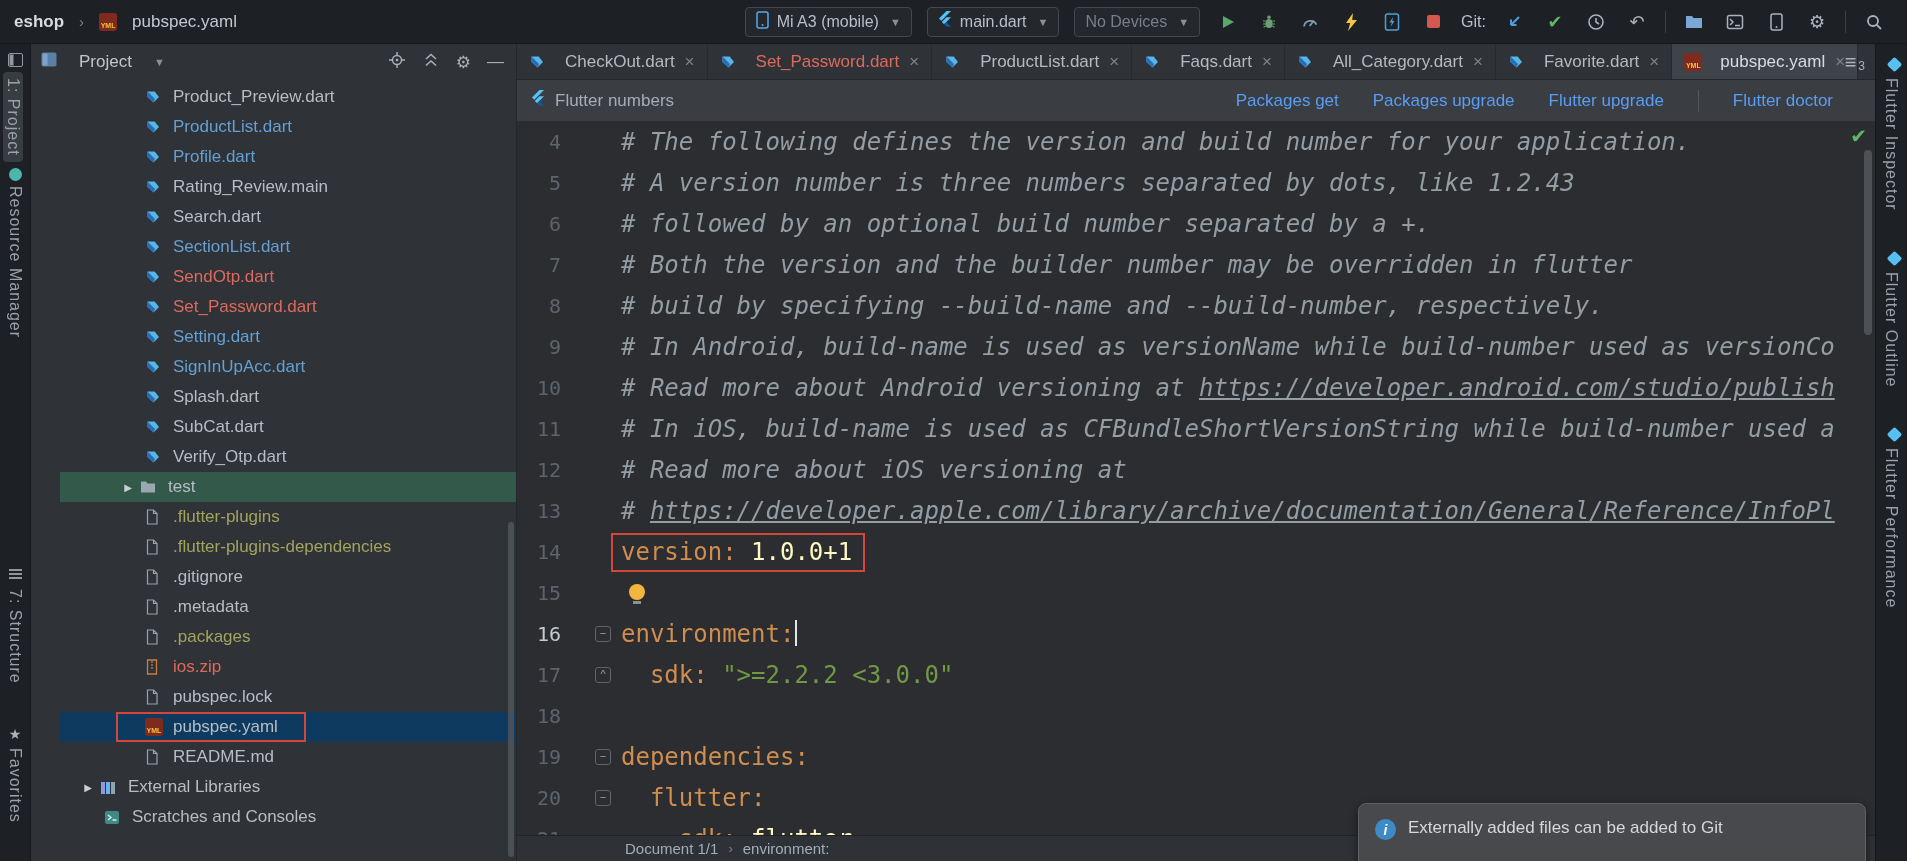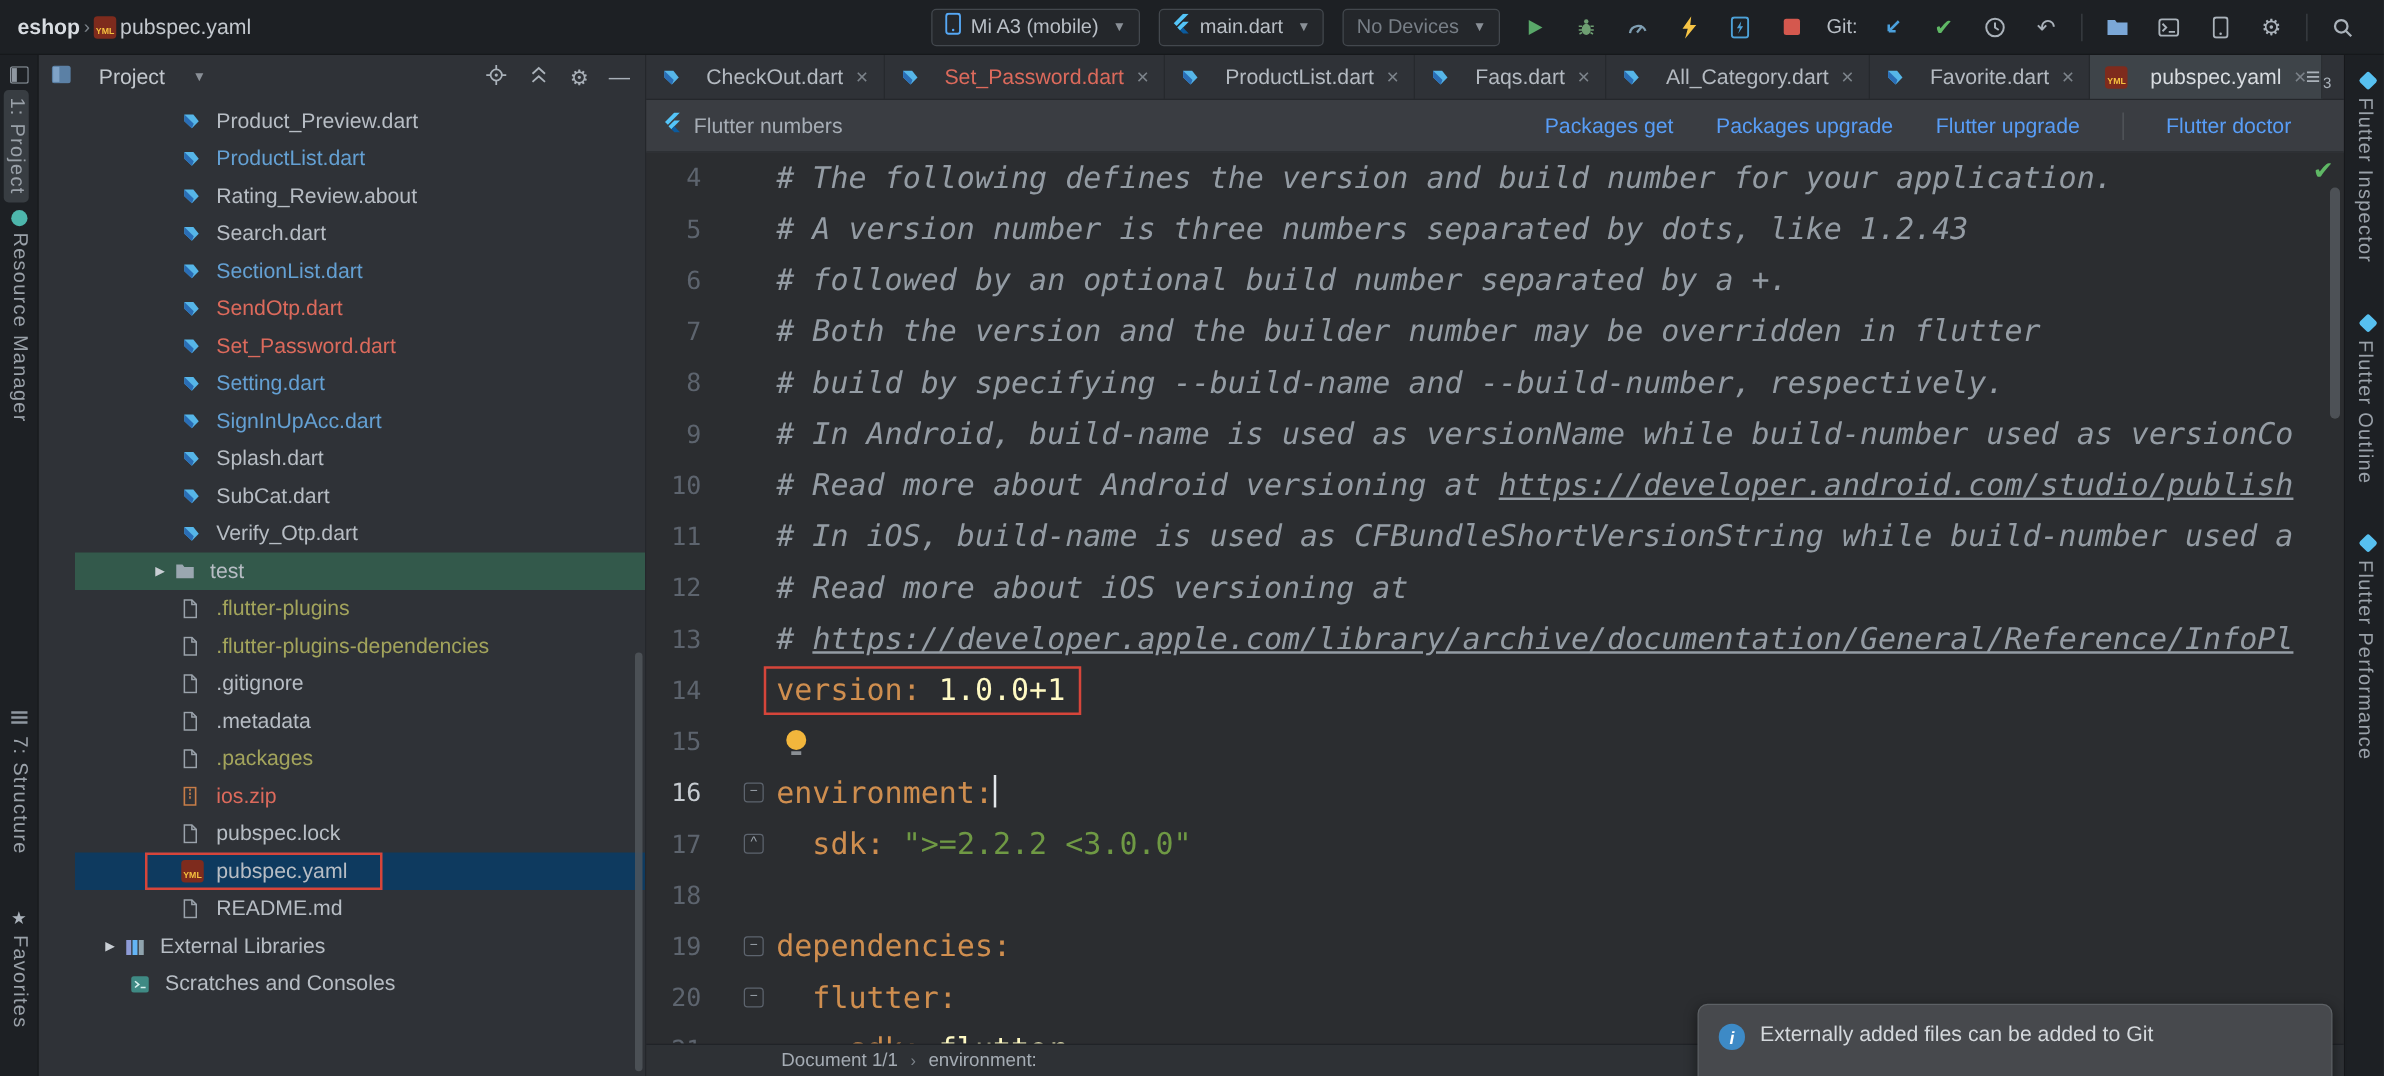--- a/index.html
+++ b/index.html
@@ -3,21 +3,21 @@
 <meta charset="utf-8">
 <style>
   * { box-sizing: border-box; margin: 0; padding: 0; }
   html,body { width:1907px; height:861px; overflow:hidden; background:#2b2d30;
     font-family:"Liberation Sans", sans-serif; color:#b7bdc4; }
   body { position:relative; user-select:none; }
 
   
   #topbar { position:absolute; top:0; left:0; width:1907px; height:44px; background:#1d2024;
     display:flex; align-items:center; padding:0 20px 0 14px; border-bottom:1px solid #16181b; z-index:5;}
-  .tb-left { display:flex; align-items:center; gap:3px; }
+  .tb-left { display:flex; align-items:center; gap:15px; }
   .crumb-proj { color:#d8dce1; font-size:17px; font-weight:bold; }
   .crumb-sep { color:#7c838a; font-size:15px; }
   .crumb-file { color:#c3c8ce; font-size:17px; }
   .tb-right { margin-left:auto; display:flex; align-items:center; gap:15px; }
   .tb-box { display:flex; align-items:center; gap:8px; height:30px; padding:0 10px;
     border:1px solid #43484e; border-radius:4px; background:#24272b; color:#b9bfc6; font-size:16px; white-space:nowrap;}
   .tb-box .carat { color:#8a9097; font-size:11px; margin-left:3px; }
   .nodev { color:#787f87; }
   .tb-icon { width:26px; height:26px; display:flex; align-items:center; justify-content:center; font-size:18px; color:#aab2ba;}
   .tb-sep { width:1px; height:22px; background:#3c4045; }
@@ -292,21 +292,30 @@
         </span>
         <span class="t-lbl lbl-blue">ProductList.dart</span>
       </div>
       <div class="row" style="padding-left: 85px;">
         <span class="t-icon">
           <svg width="16" height="16" viewBox="0 0 16 16">
             <path d="M2.5 2.5h7.2L14 8l-5.5 5.5L2.5 8z" fill="#56b6e8"></path>
             <path d="M2.5 2.5L10 10l-1.5 3.5L2.5 8z" fill="#2a6db5"></path>
           </svg>
         </span>
-        <span class="t-lbl lbl-default">Rating_Review.about</span>
+        <span class="t-lbl lbl-blue">Profile.dart</span>
+      </div>
+      <div class="row" style="padding-left: 85px;">
+        <span class="t-icon">
+          <svg width="16" height="16" viewBox="0 0 16 16">
+            <path d="M2.5 2.5h7.2L14 8l-5.5 5.5L2.5 8z" fill="#56b6e8"></path>
+            <path d="M2.5 2.5L10 10l-1.5 3.5L2.5 8z" fill="#2a6db5"></path>
+          </svg>
+        </span>
+        <span class="t-lbl lbl-default">Rating_Review.main</span>
       </div>
       <div class="row" style="padding-left: 85px;">
         <span class="t-icon">
           <svg width="16" height="16" viewBox="0 0 16 16">
             <path d="M2.5 2.5h7.2L14 8l-5.5 5.5L2.5 8z" fill="#56b6e8"></path>
             <path d="M2.5 2.5L10 10l-1.5 3.5L2.5 8z" fill="#2a6db5"></path>
           </svg>
         </span>
         <span class="t-lbl lbl-default">Search.dart</span>
       </div>

